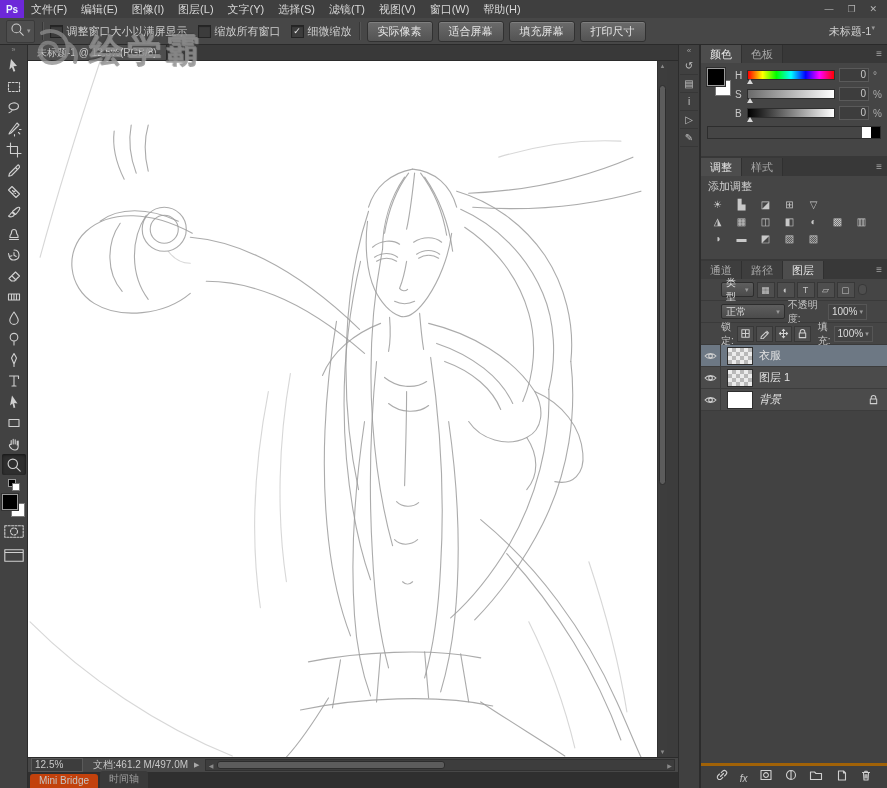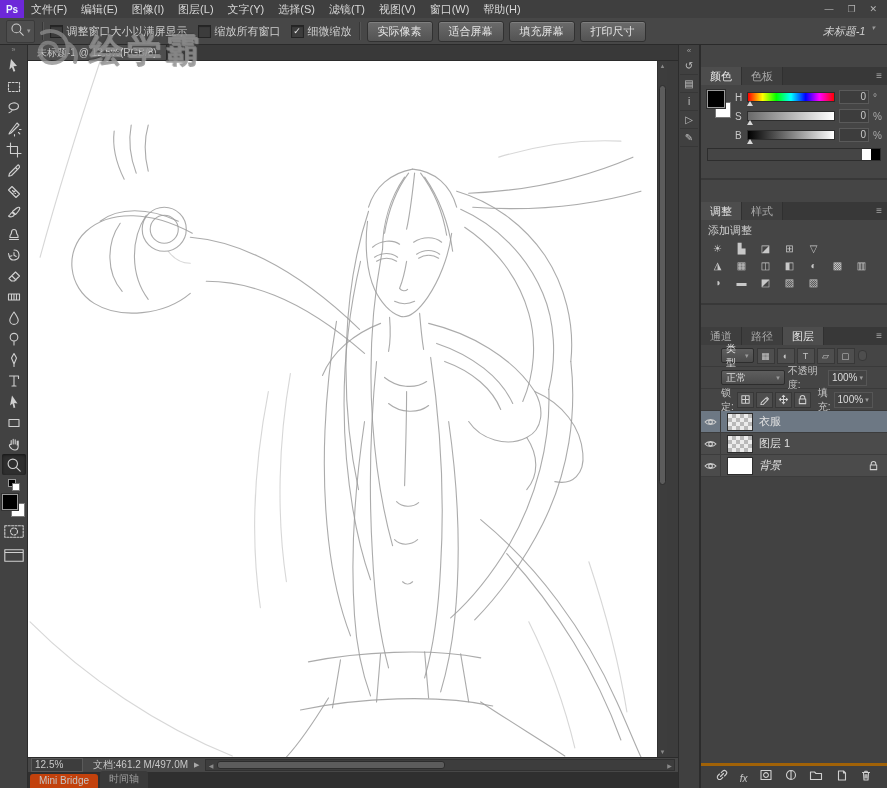--- a/index.html
+++ b/index.html
@@ -15,21 +15,21 @@
   .menu-item{padding:0 7px;font-size:11px;color:#d8d8d8;line-height:18px;cursor:default;}
   #win-controls{margin-left:auto;display:flex;align-items:center;gap:14px;padding-right:10px;}
   .win-btn{font-size:9px;color:#b5b5b5;line-height:10px;}
   
   #optionsbar{position:absolute;left:0;top:18px;width:887px;height:27px;background:#474747;border-bottom:1px solid #2a2a2a;display:flex;align-items:center;gap:7px;padding:0 6px;box-sizing:border-box;z-index:20;}
   .toolpreset{display:flex;align-items:center;gap:2px;padding:1px 3px;border:1px solid #3a3a3a;border-radius:2px;background:#4e4e4e;}
   .vdiv{width:1px;height:18px;background:#373737;box-shadow:1px 0 0 #555;}
   .opt-check{display:flex;align-items:center;gap:4px;font-size:11px;color:#cfcfcf;}
   .cb-box{width:11px;height:11px;background:#3c3c3c;border:1px solid #242424;box-shadow:inset 0 1px 1px rgba(0,0,0,.4);display:flex;align-items:center;justify-content:center;font-size:9px;color:#eaeaea;}
   .opt-btn{background:linear-gradient(#6b6b6b,#535353);border:1px solid #313131;border-radius:3px;color:#e6e6e6;font-size:11px;padding:2px 10px;box-shadow:inset 0 1px 0 rgba(255,255,255,.14);}
-  #workspace{margin-left:auto;display:flex;align-items:flex-start;gap:6px;font-size:11px;color:#d0d0d0;padding-right:6px;font-style:italic;}
+  #workspace{margin-left:auto;display:flex;align-items:flex-start;gap:0;font-size:11px;color:#d0d0d0;padding-right:6px;}
   .dd-arrow{font-size:7px;color:#9a9a9a;}
   
   #toolbar{position:absolute;left:0;top:45px;width:28px;bottom:0;background:#424242;border-right:1px solid #2c2c2c;box-sizing:border-box;display:flex;flex-direction:column;align-items:center;z-index:10;}
   #toolbar-chevron{height:10px;font-size:7px;color:#8f8f8f;line-height:10px;}
   .tool{width:24px;height:21px;display:flex;align-items:center;justify-content:center;border-radius:2px;}
   .tool.active{background:#2e2e2e;box-shadow:inset 0 1px 3px rgba(0,0,0,.6);}
   #swatch-reset{width:12px;height:12px;position:relative;margin-top:4px;}
   #swatch-reset .fgm{position:absolute;left:0;top:0;width:6px;height:6px;background:#000;border:1px solid #999;}
   #swatch-reset .bgm{position:absolute;right:0;bottom:0;width:6px;height:6px;background:#fff;border:1px solid #777;}
   #swatches{width:24px;height:24px;position:relative;margin-top:3px;}
@@ -58,21 +58,21 @@
   #bottomtabs{flex:1;background:#2f2f2f;display:flex;align-items:flex-end;gap:2px;padding-left:2px;}
   .btab{font-size:10px;padding:1px 9px 2px;border-radius:3px 3px 0 0;}
   .btab.b1{background:#c2410c;color:#c5c5c5;}
   .btab.b2{background:#3a3a3a;color:#9f9f9f;}
   
   #cdock{position:absolute;left:678px;top:45px;width:22px;bottom:0;background:#404040;border-left:1px solid #2c2c2c;border-right:1px solid #2c2c2c;box-sizing:border-box;display:flex;flex-direction:column;align-items:center;}
   #cdock-chevron{height:12px;font-size:8px;color:#9a9a9a;line-height:12px;}
   .dock-ico{width:18px;height:17px;display:flex;align-items:center;justify-content:center;font-size:10px;color:#c0c0c0;border-bottom:1px solid #373737;}
   
   #rpanels{position:absolute;left:700px;top:45px;width:187px;bottom:0;background:#454545;border-left:1px solid #2c2c2c;box-sizing:border-box;display:flex;flex-direction:column;}
-  .panel{border-bottom:2px solid #383838;display:flex;flex-direction:column;margin-top:22px;}
+  .panel{border-bottom:2px solid #383838;display:flex;flex-direction:column;}
   .ptabbar{height:18px;background:#383838;display:flex;align-items:stretch;}
   .ptab{padding:0 9px;font-size:11px;line-height:18px;color:#a8a8a8;background:#3e3e3e;border-right:1px solid #303030;}
   .ptab.active{background:#4d4d4d;color:#e6e6e6;}
   .pmenu{margin-left:auto;padding:0 5px;font-size:10px;line-height:18px;color:#a5a5a5;}
   
   #color-panel{height:111px;}
   #color-body{display:flex;padding:5px 6px 0;gap:7px;}
   #cp-swatches{width:24px;height:34px;position:relative;}
   #cp-fg{position:absolute;left:0;top:0;width:16px;height:16px;background:#000;border:1px solid #9a9a9a;box-shadow:0 0 0 1px #2e2e2e;z-index:2;}
   #cp-bg{position:absolute;left:8px;top:12px;width:14px;height:14px;background:#fff;border:1px solid #777;}

